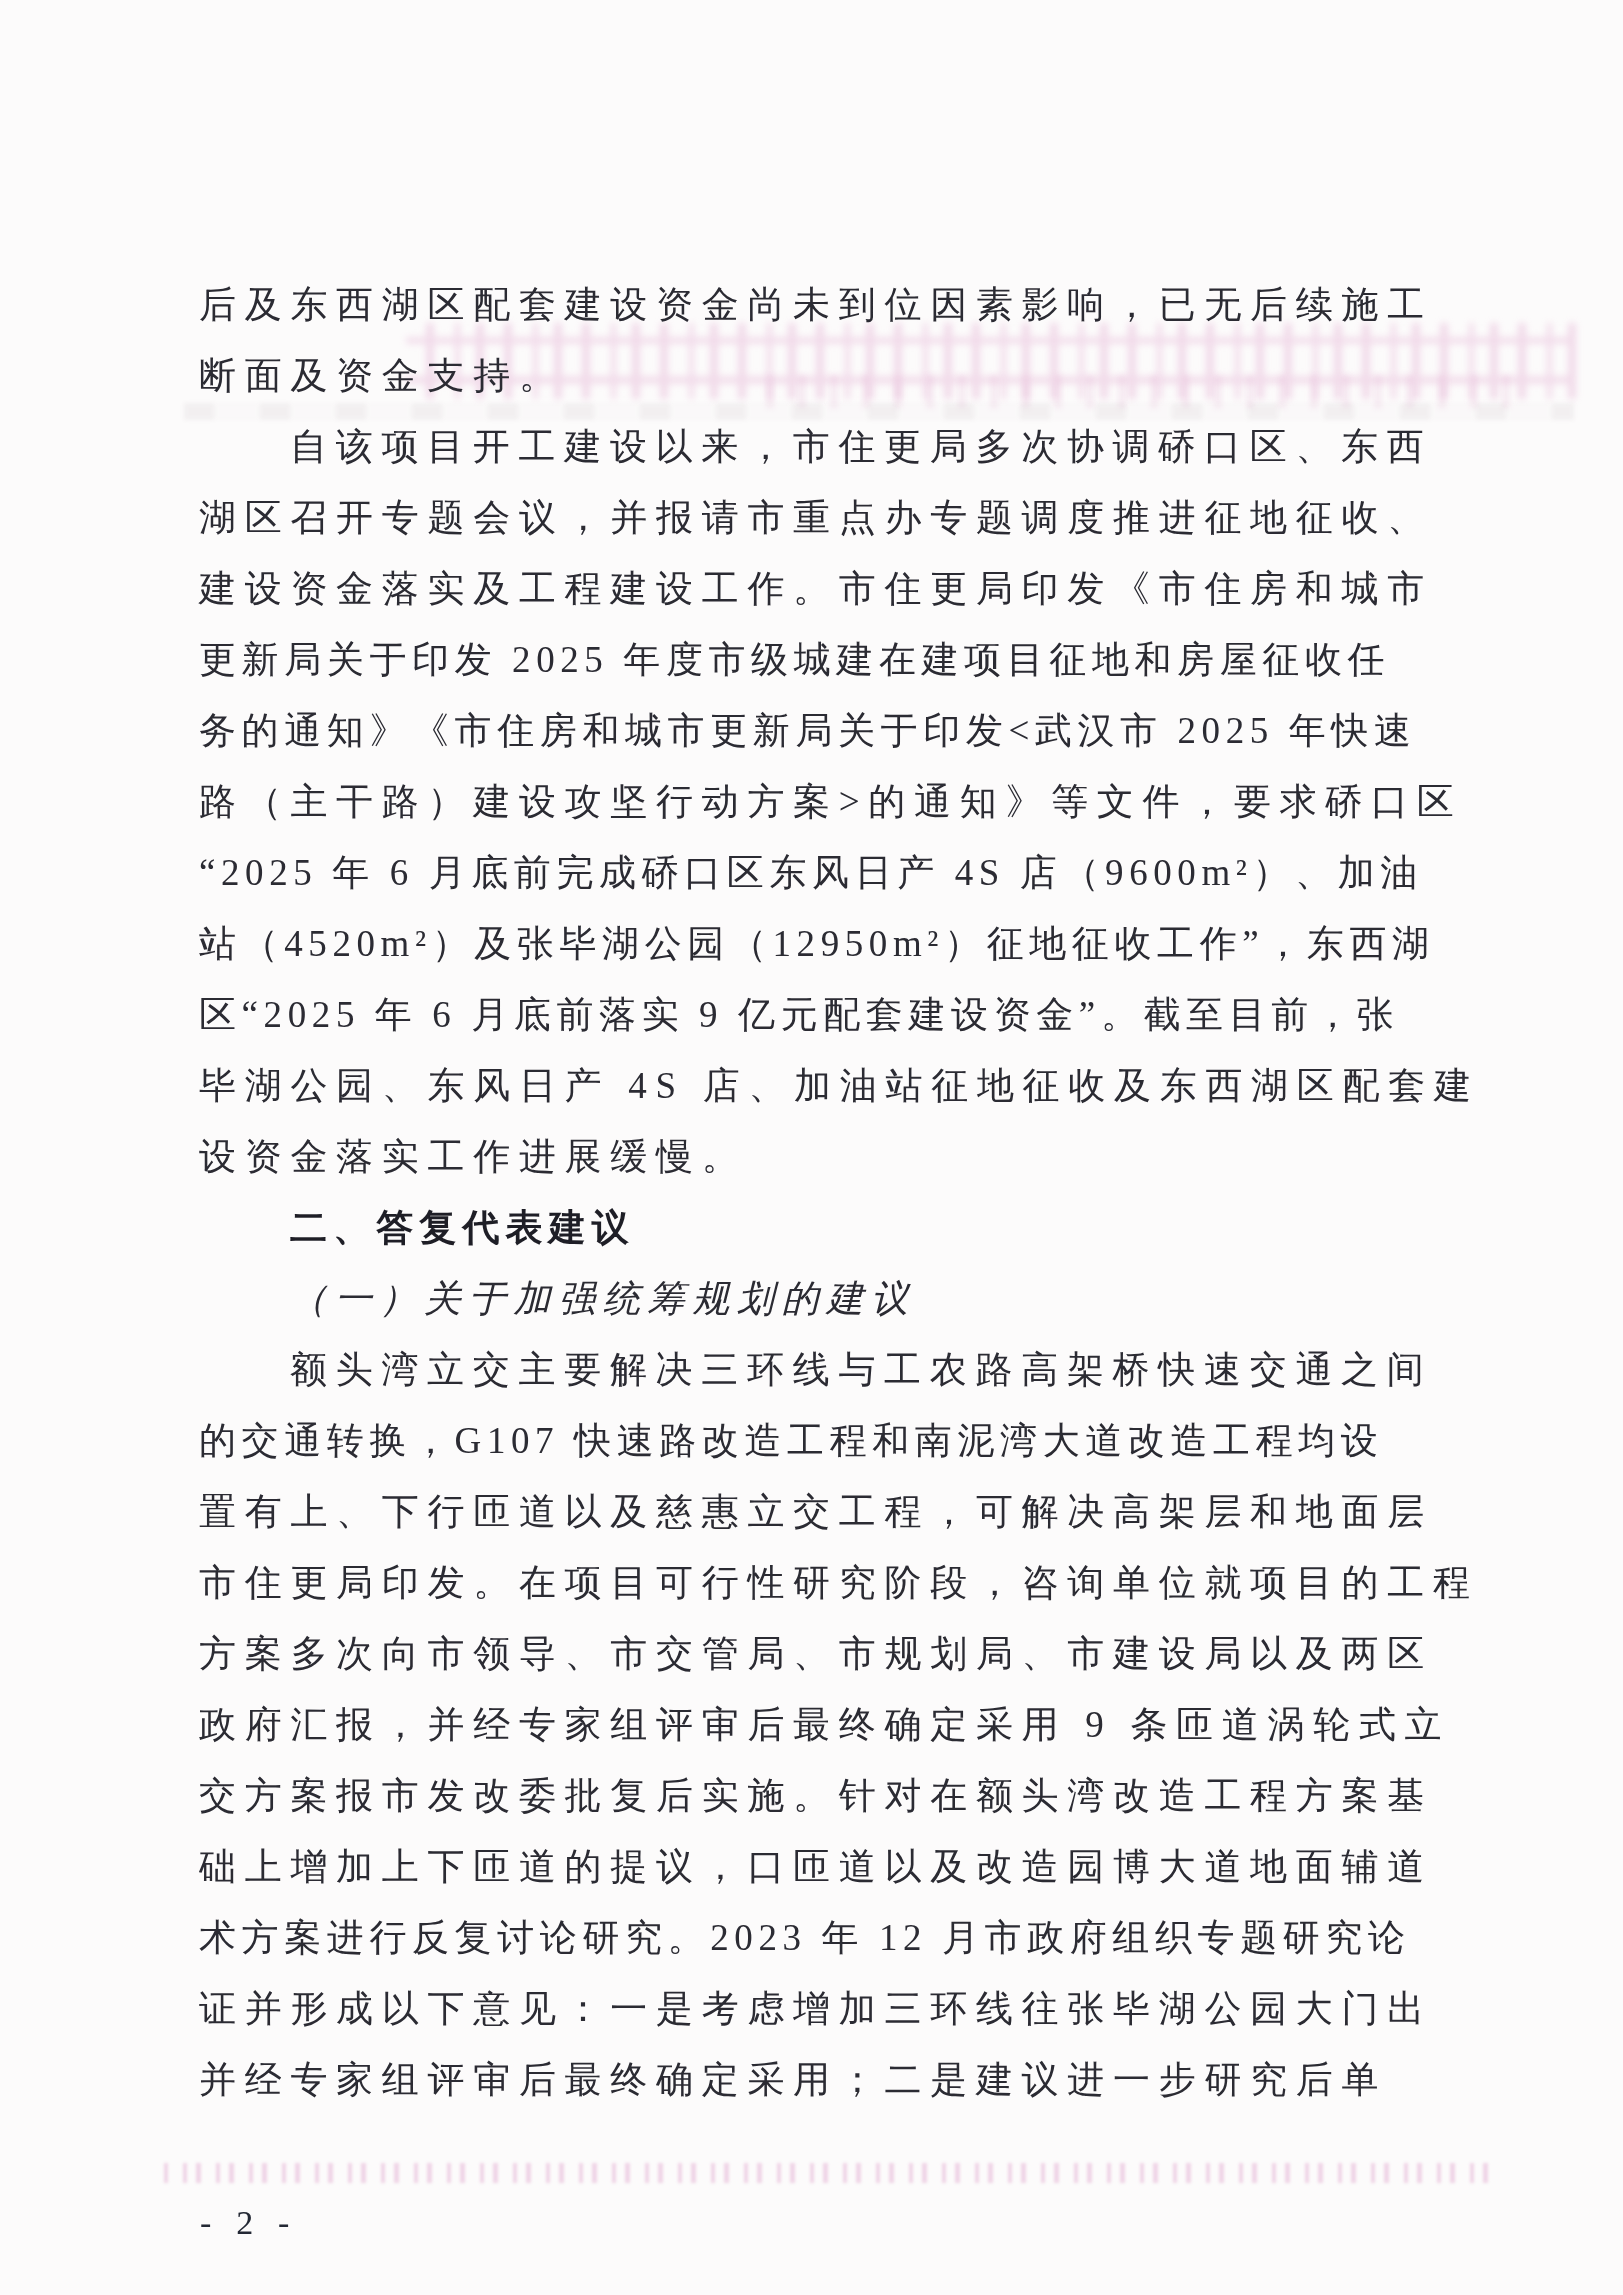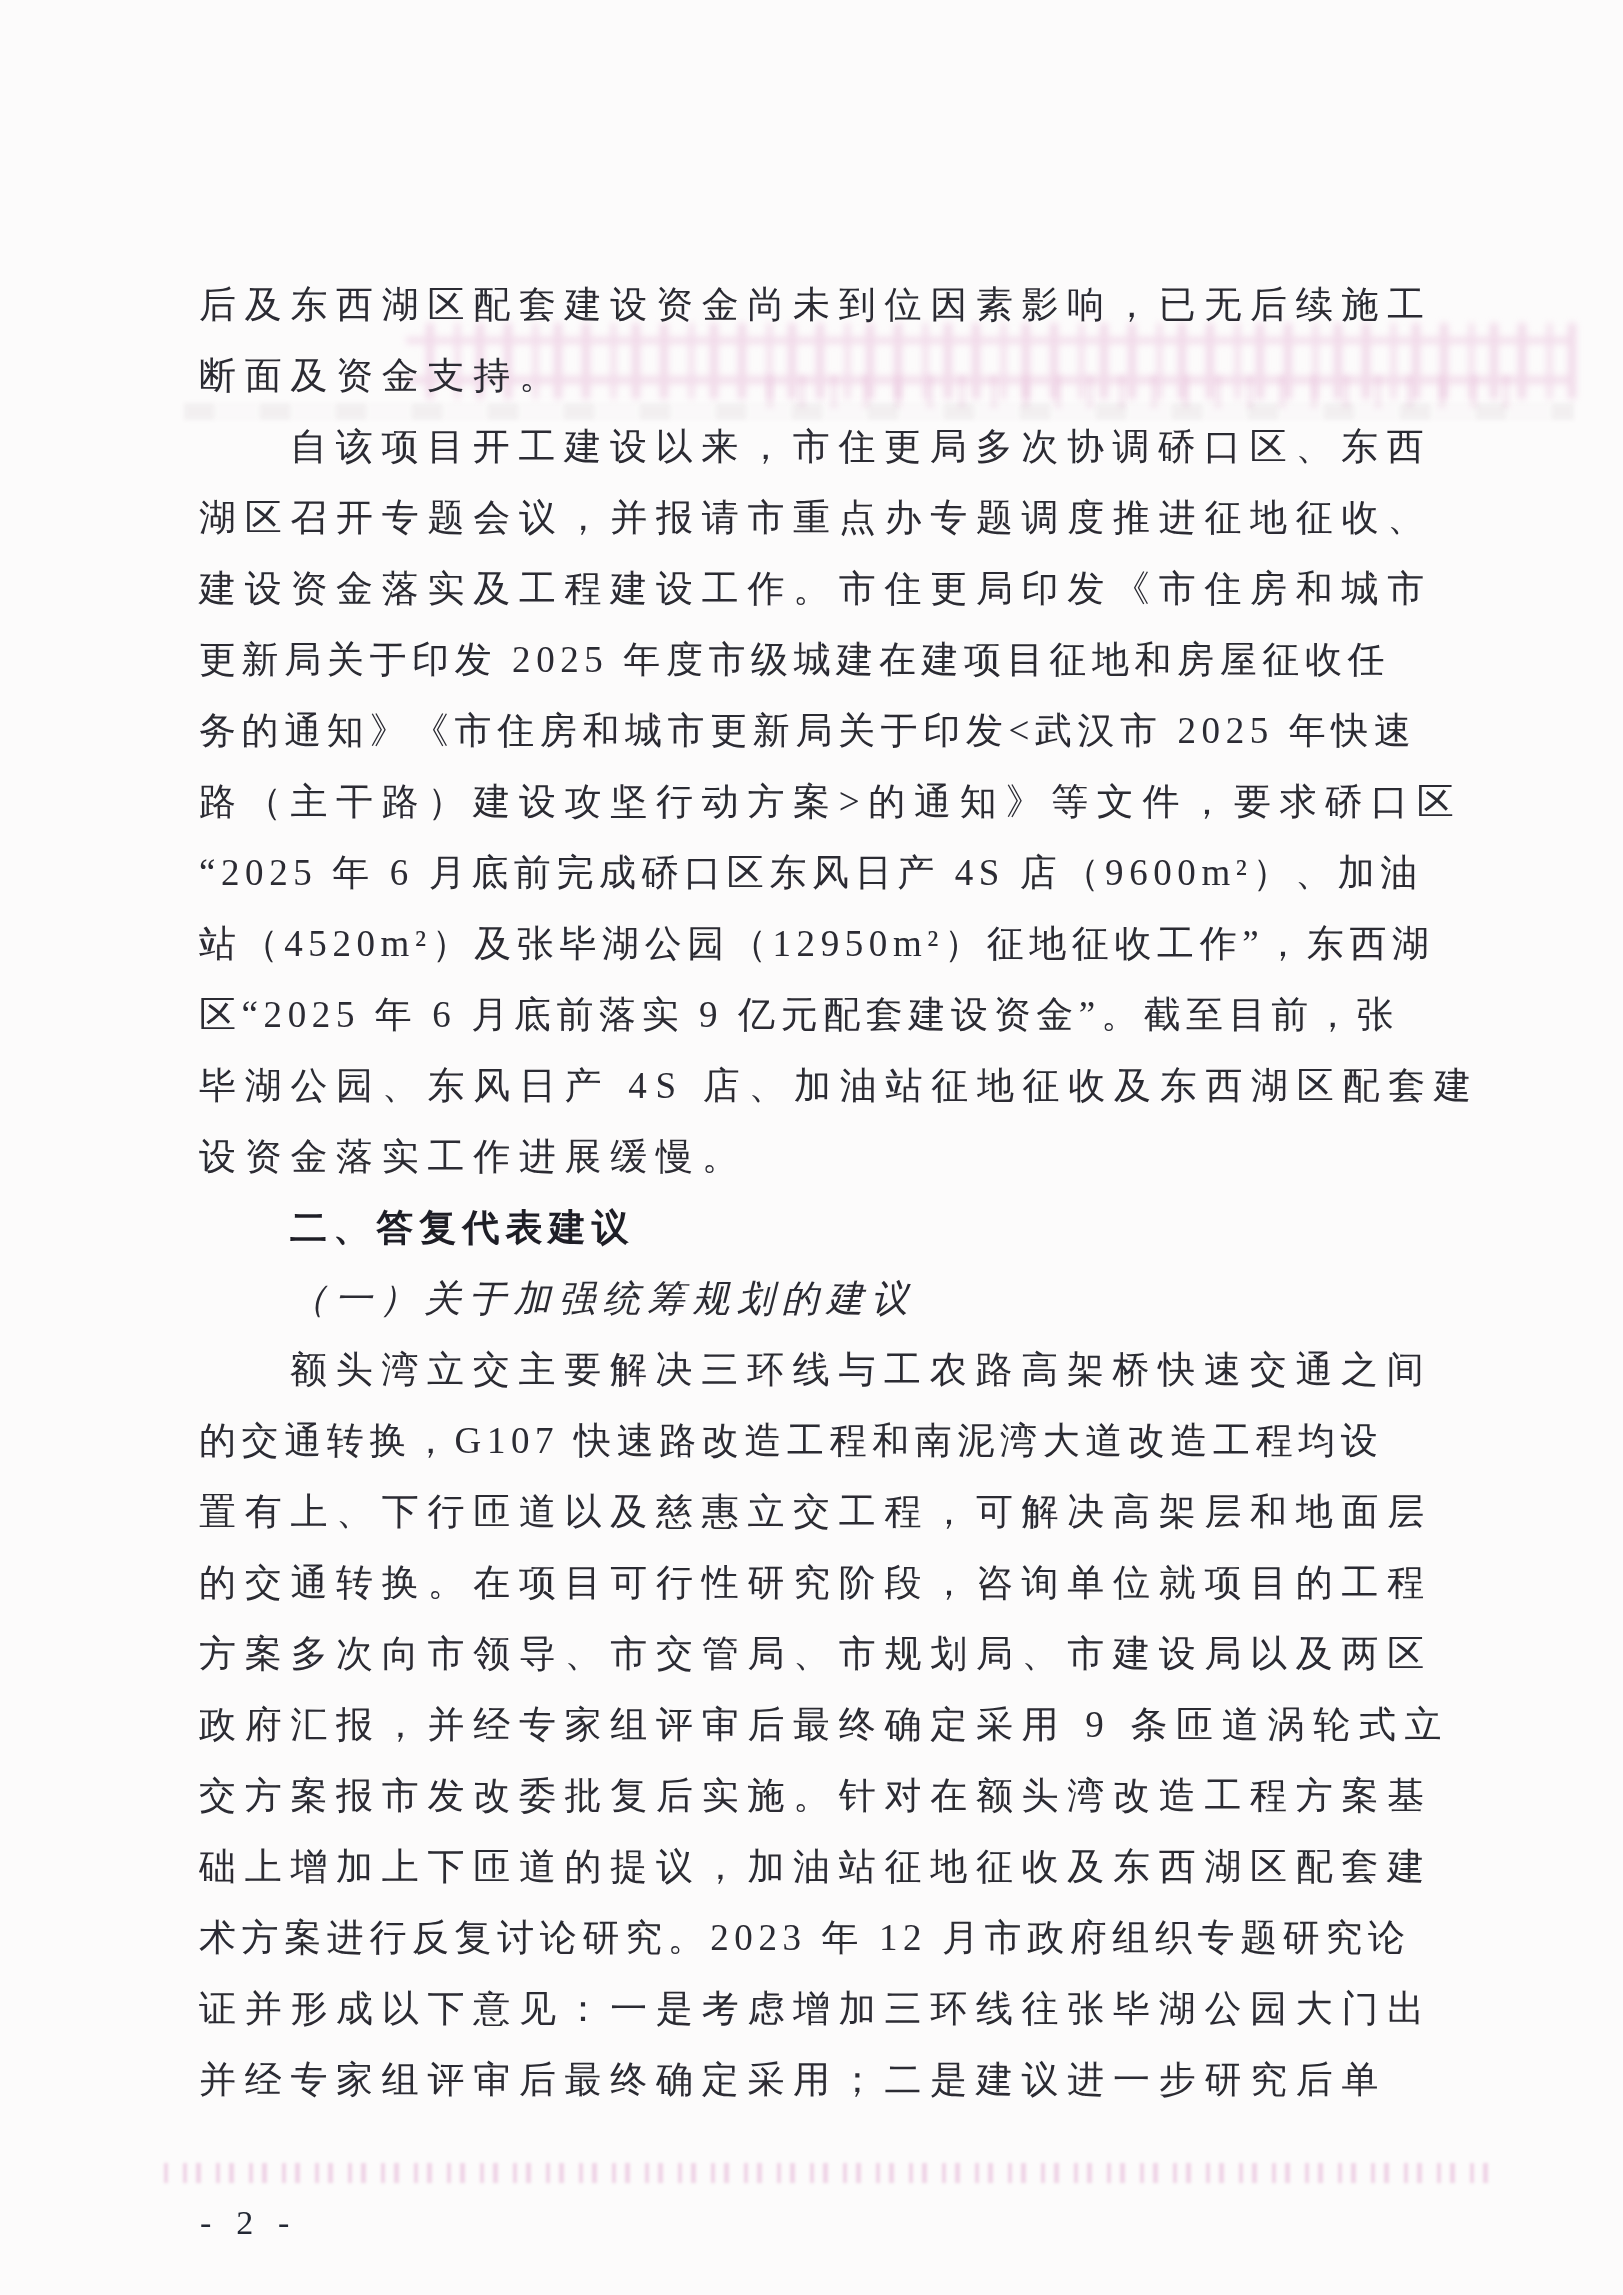--- a/index.html
+++ b/index.html
@@ -97,25 +97,25 @@
       <div class="line tight">“2025 年 6 月底前完成硚口区东风日产 4S 店（9600m²）、加油</div>
       <div class="line tight">站（4520m²）及张毕湖公园（12950m²）征地征收工作”，东西湖</div>
       <div class="line tight">区“2025 年 6 月底前落实 9 亿元配套建设资金”。截至目前，张</div>
       <div class="line">毕湖公园、东风日产 4S 店、加油站征地征收及东西湖区配套建</div>
       <div class="line">设资金落实工作进展缓慢。</div>
       <div class="line indent heading-bold">二、答复代表建议</div>
       <div class="line indent heading-sub">（一）关于加强统筹规划的建议</div>
       <div class="line indent">额头湾立交主要解决三环线与工农路高架桥快速交通之间</div>
       <div class="line tight">的交通转换，G107 快速路改造工程和南泥湾大道改造工程均设</div>
       <div class="line">置有上、下行匝道以及慈惠立交工程，可解决高架层和地面层</div>
-      <div class="line">的交通转换。在项目可行性研究阶段，咨询单位就项目的工程</div>
+      <div class="line">市住更局印发。在项目可行性研究阶段，咨询单位就项目的工程</div>
       <div class="line">方案多次向市领导、市交管局、市规划局、市建设局以及两区</div>
       <div class="line">政府汇报，并经专家组评审后最终确定采用 9 条匝道涡轮式立</div>
       <div class="line">交方案报市发改委批复后实施。针对在额头湾改造工程方案基</div>
-      <div class="line">础上增加上下匝道的提议，加油站征地征收及东西湖区配套建</div>
+      <div class="line">础上增加上下匝道的提议，口匝道以及改造园博大道地面辅道</div>
       <div class="line tight">术方案进行反复讨论研究。2023 年 12 月市政府组织专题研究论</div>
       <div class="line">证并形成以下意见：一是考虑增加三环线往张毕湖公园大门出</div>
       <div class="line">并经专家组评审后最终确定采用；二是建议进一步研究后单</div>
     </div>
 
   <div class="bleed bleed-bottom"></div>
 
   <div class="footer">- 2 -</div>
 
 </div>

